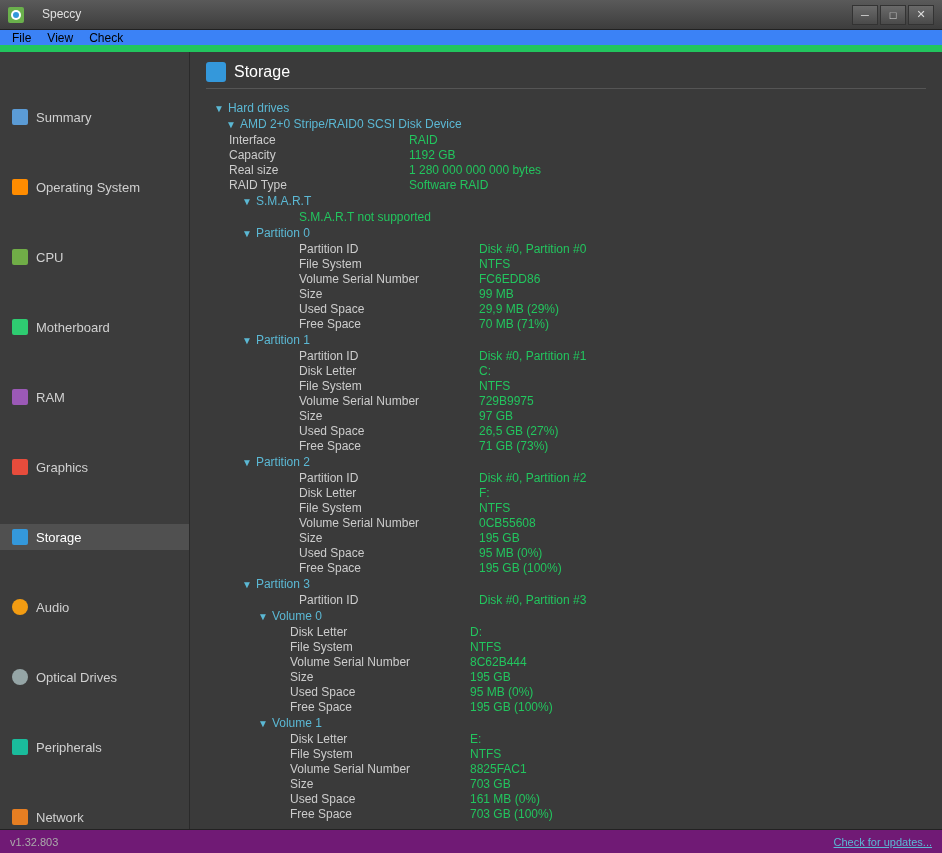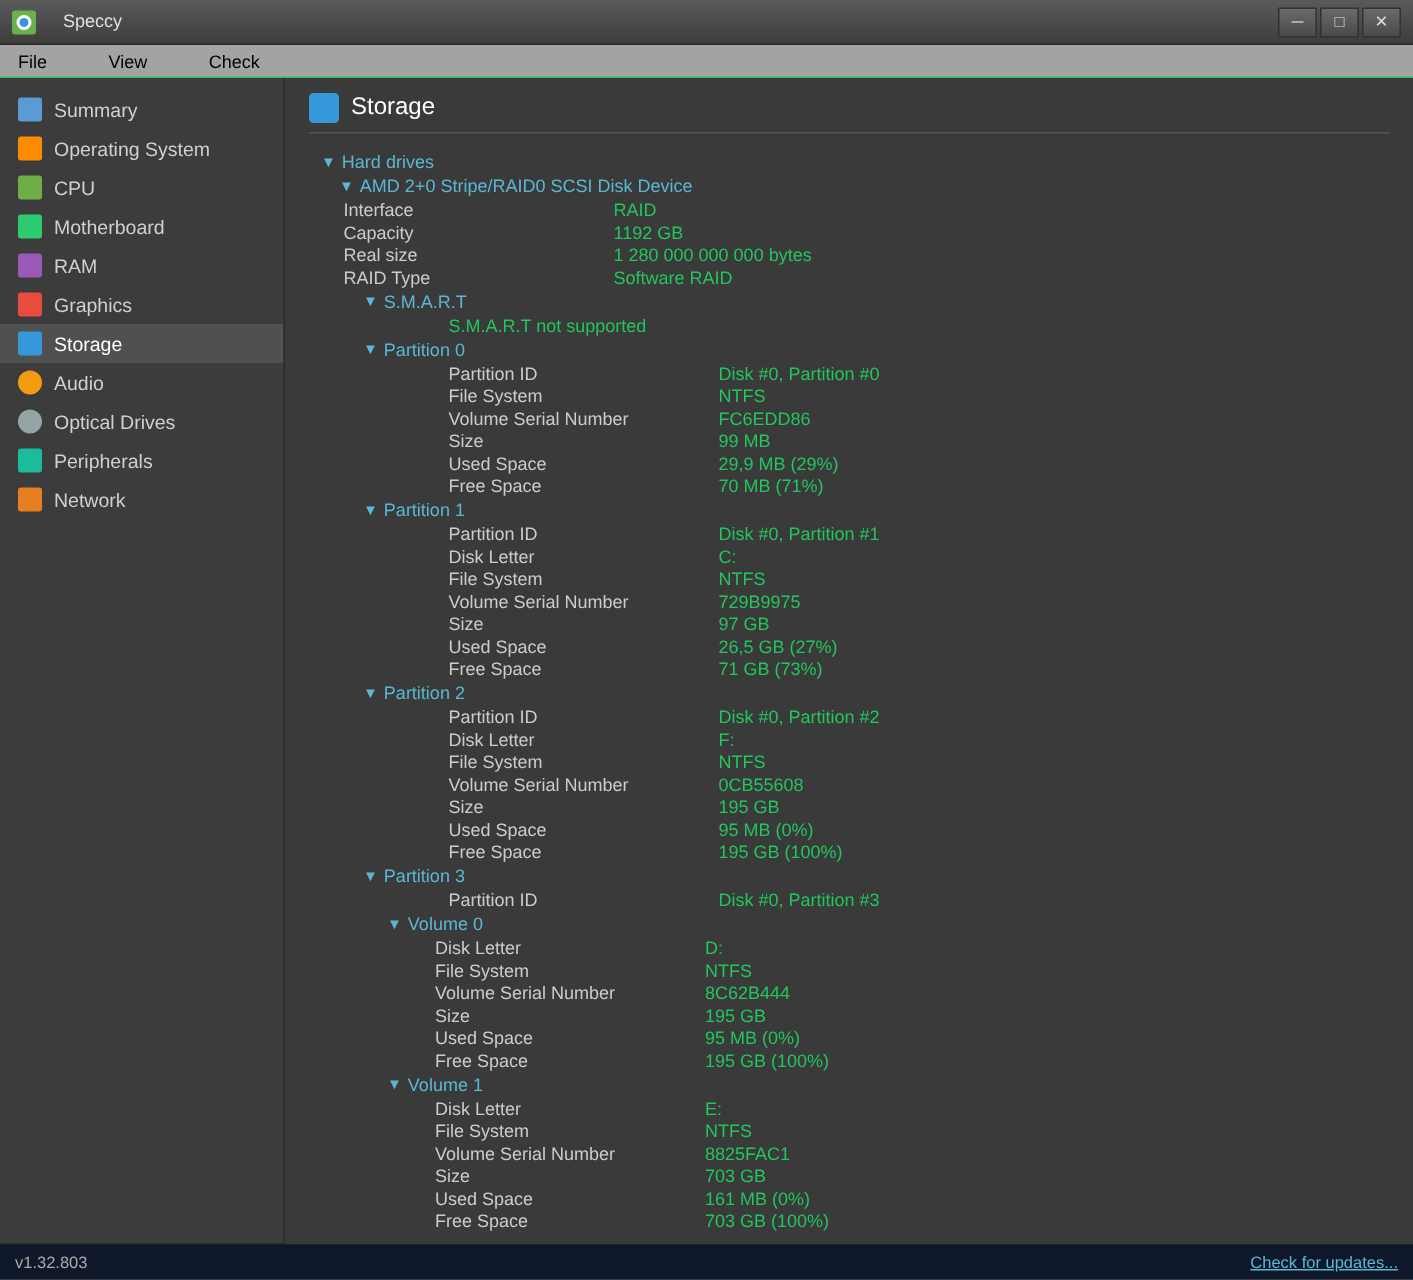--- a/index.html
+++ b/index.html
@@ -58,26 +58,25 @@
       color: #ddd;
       font-size: 11px;
       display: flex;
       align-items: center;
       justify-content: center;
       cursor: pointer;
     }
     
     .menu-bar {
       height: 22px;
-      background: #a3a3a3;
+      background: #3b82f6;
       display: flex;
       align-items: center;
       padding: 0 4px;
-      border-bottom: 1px solid #22c55e;
-      gap: 25px;
+      border-bottom: 7px solid #22c55e;
     }
     .menu-item {
       padding: 2px 8px;
       font-size: 12px;
       color: #000;
       cursor: pointer;
     }
     
     .main-content {
       display: flex;
@@ -93,20 +92,21 @@
       overflow-y: auto;
     }
     .sidebar-item {
       display: flex;
       align-items: center;
       padding: 5px 12px;
       cursor: pointer;
       gap: 8px;
       color: #d0d0d0;
       font-size: 13px;
+      margin-top: 44px;
     }
     .sidebar-item.active { background: #505050; color: #ffffff; }
     .sidebar-icon {
       width: 16px;
       height: 16px;
       flex-shrink: 0;
       display: flex;
       align-items: center;
       justify-content: center;
     }
@@ -178,21 +178,21 @@
       color: #cccccc;
       width: 180px;
       flex-shrink: 0;
     }
     .prop-val {
       color: #22c55e;
     }
     
     .status-bar {
       height: 24px;
-      background: #0f172a;
+      background: #701a75;
       border-top: 1px solid #222;
       display: flex;
       align-items: center;
       justify-content: space-between;
       padding: 0 10px;
       color: #aaaaaa;
       font-size: 11px;
     }
     .check-updates {
       color: #5bb8d4;

